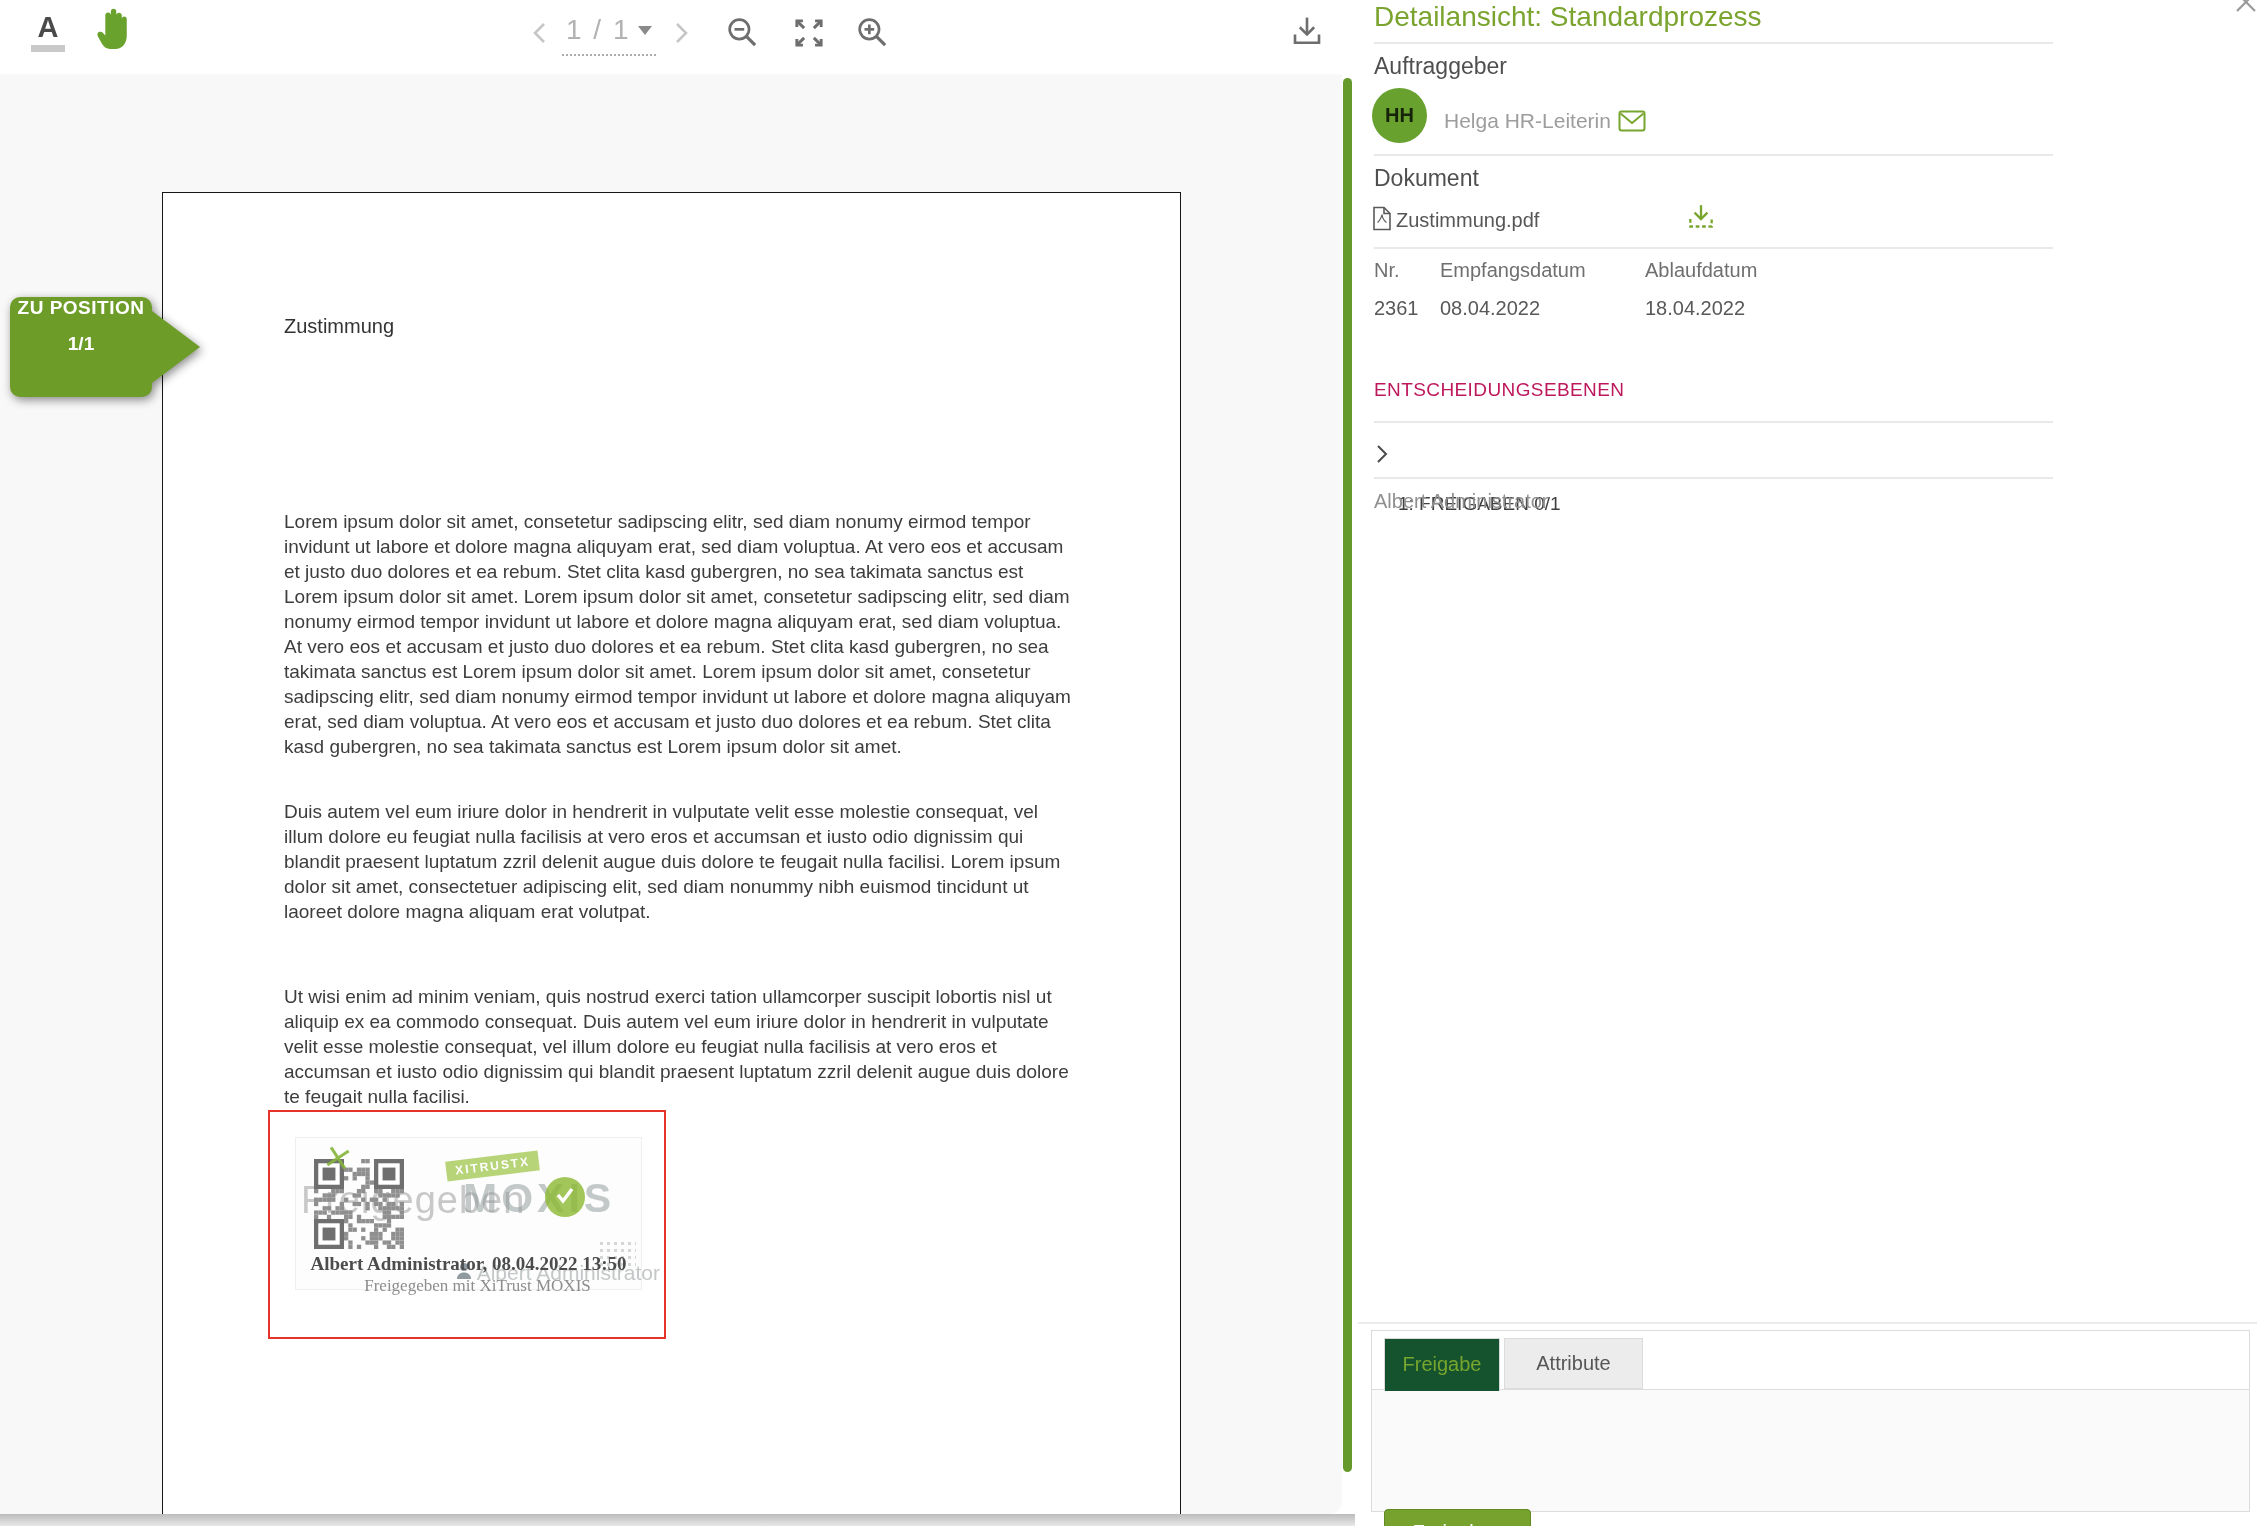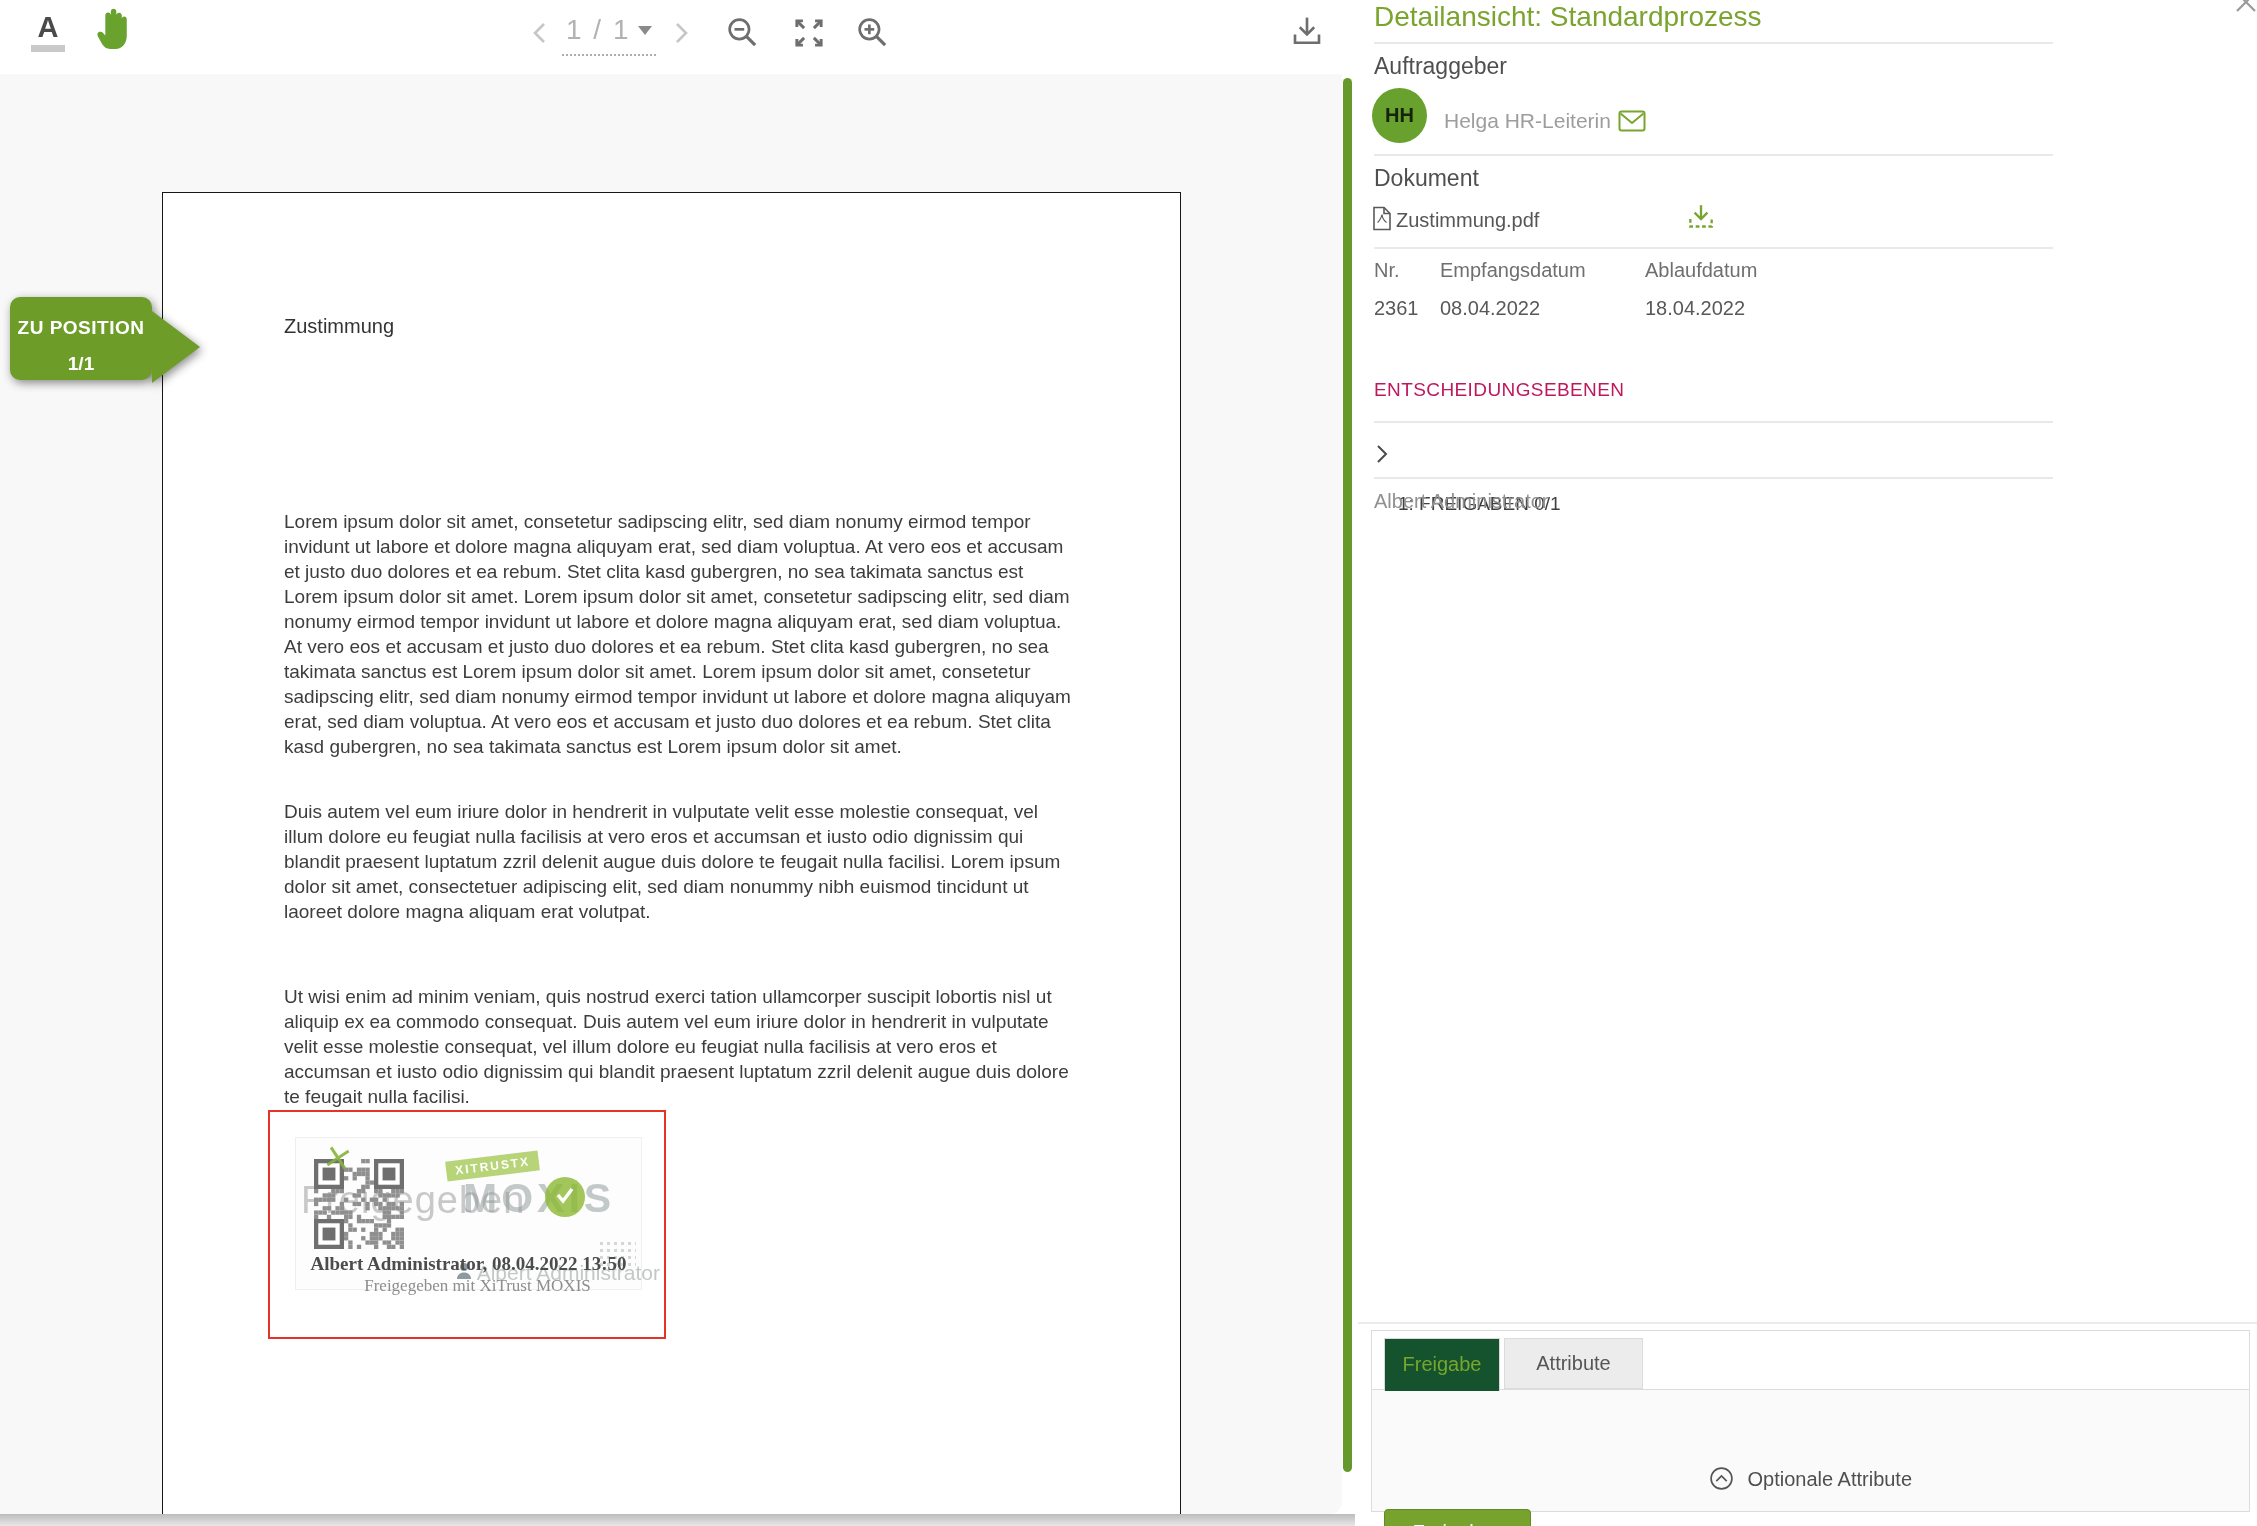--- a/index.html
+++ b/index.html
@@ -54,22 +54,22 @@
   .ghost { position:absolute; left:293px; top:1068px; z-index:2; white-space:nowrap;
            color:#c3c7c7; font-size:21px; }
   .signer { position:absolute; left:132px; top:1060px; width:347px; text-align:center; z-index:5;
             font-family:"Liberation Serif", serif; font-weight:700; font-size:19px; color:#4c4c4c; white-space:nowrap; }
   .stampcap { position:absolute; left:132px; top:1083px; width:365px; text-align:center; z-index:5;
               font-family:"Liberation Serif", serif; font-size:17px; color:#8d8d8d; }
 
   
   .ribbon { position:absolute; left:10px; top:297px; z-index:6; cursor:pointer;
             filter:drop-shadow(2px 3px 5px rgba(0,0,0,.45)); }
-  .ribbon .body { width:142px; height:83px; background:#6d9d28; border-radius:10px;
-                  color:#fff; font-weight:700; text-align:center; padding-top:20px; }
+  .ribbon .body { width:142px; height:100px; background:#6d9d28; border-radius:10px;
+                  color:#fff; font-weight:700; text-align:center; }
   .ribbon .l1 { font-size:19px; letter-spacing:.5px; }
   .ribbon .l2 { font-size:19px; margin-top:14px; }
   .ribbon .tip { position:absolute; left:142px; top:14px; width:0; height:0;
                  border-top:36px solid transparent; border-bottom:36px solid transparent;
                  border-left:48px solid #6d9d28; }
 
   
   .vscroll { position:absolute; left:1343px; top:78px; width:9px; height:1394px;
              border-radius:5px; background:#66992b; cursor:grab; }
 
@@ -442,29 +442,20 @@
           </svg>
       </span>
       <span class="txt">1: FREIGABEN 0/1</span>
     </div>
     <div class="divider" style="top:477px"></div>
     <div class="approver">Albert Administrator</div>
 
     <div class="bottomline"></div>
     <div class="tabbox">
       <div class="tabcontent">
-        <div class="optrow">
-          <span>
-            <svg width="25" height="25" viewBox="0 0 24 24">
-                <circle cx="12" cy="12" r="10" fill="none" stroke="#555" stroke-width="1.6"></circle>
-                <polyline points="7,14.5 12,9.5 17,14.5" fill="none" stroke="#555" stroke-width="1.6"></polyline>
-              </svg>
-          </span>
-          <span>Optionale Attribute</span>
-        </div>
         <button class="btn-approve">Freigeben</button>
       </div>
       <div class="tab active">Freigabe</div>
       <div class="tab idle">Attribute</div>
     </div>
   </div>
 
   <div class="closex">
     <svg width="26" height="26" viewBox="0 0 26 26">
         <line x1="4" y1="4" x2="22" y2="22" stroke="#9a9a9a" stroke-width="2.2"></line>

